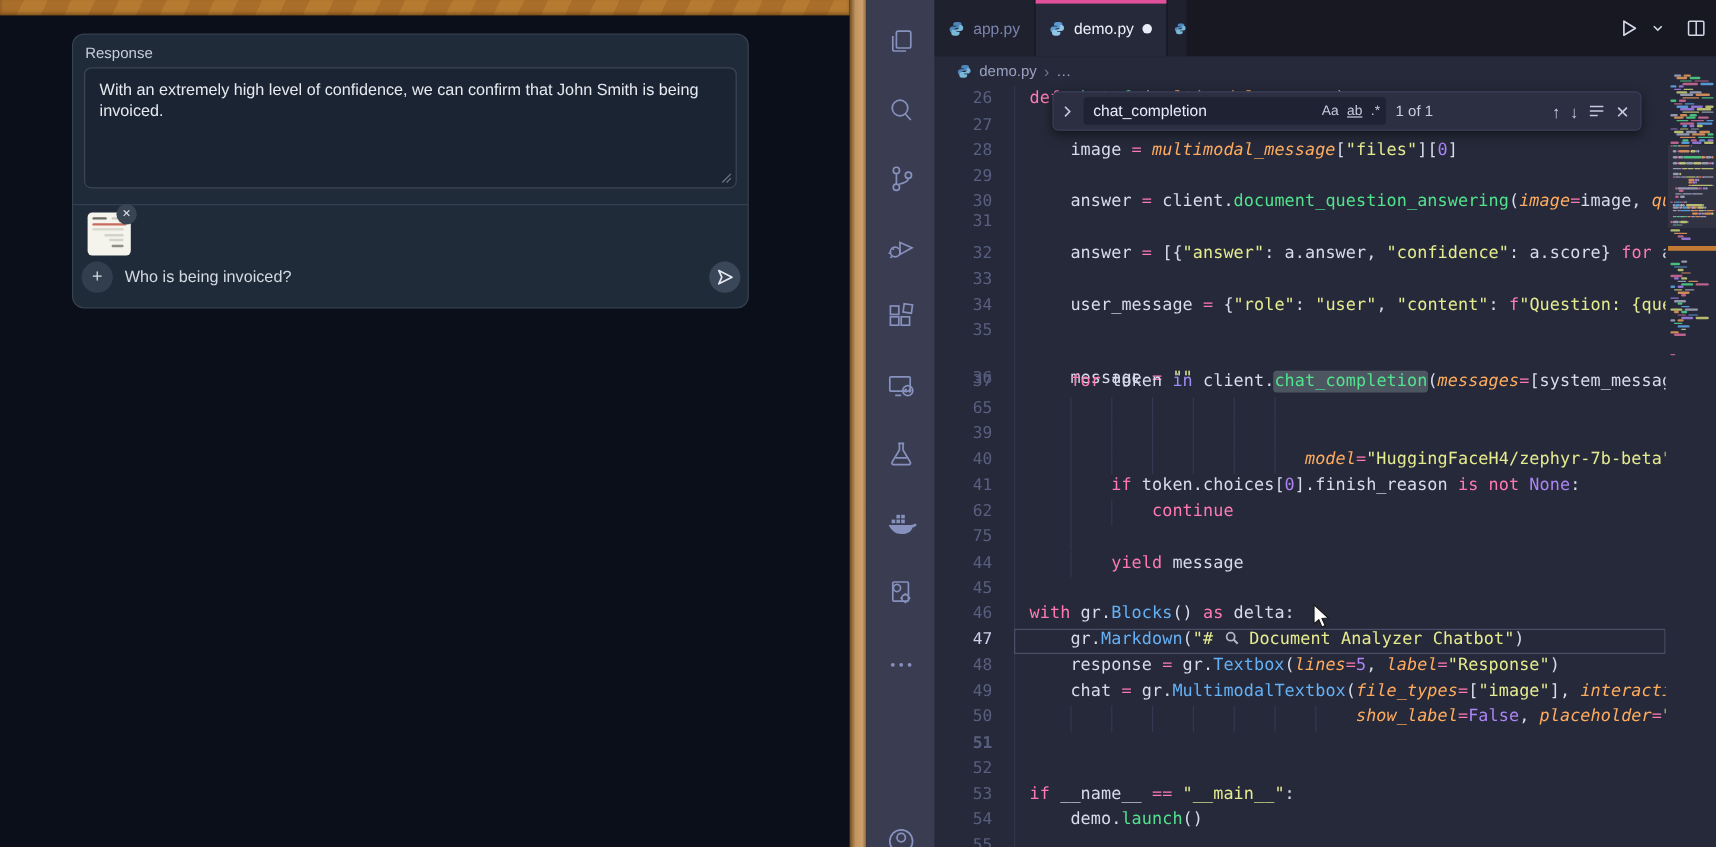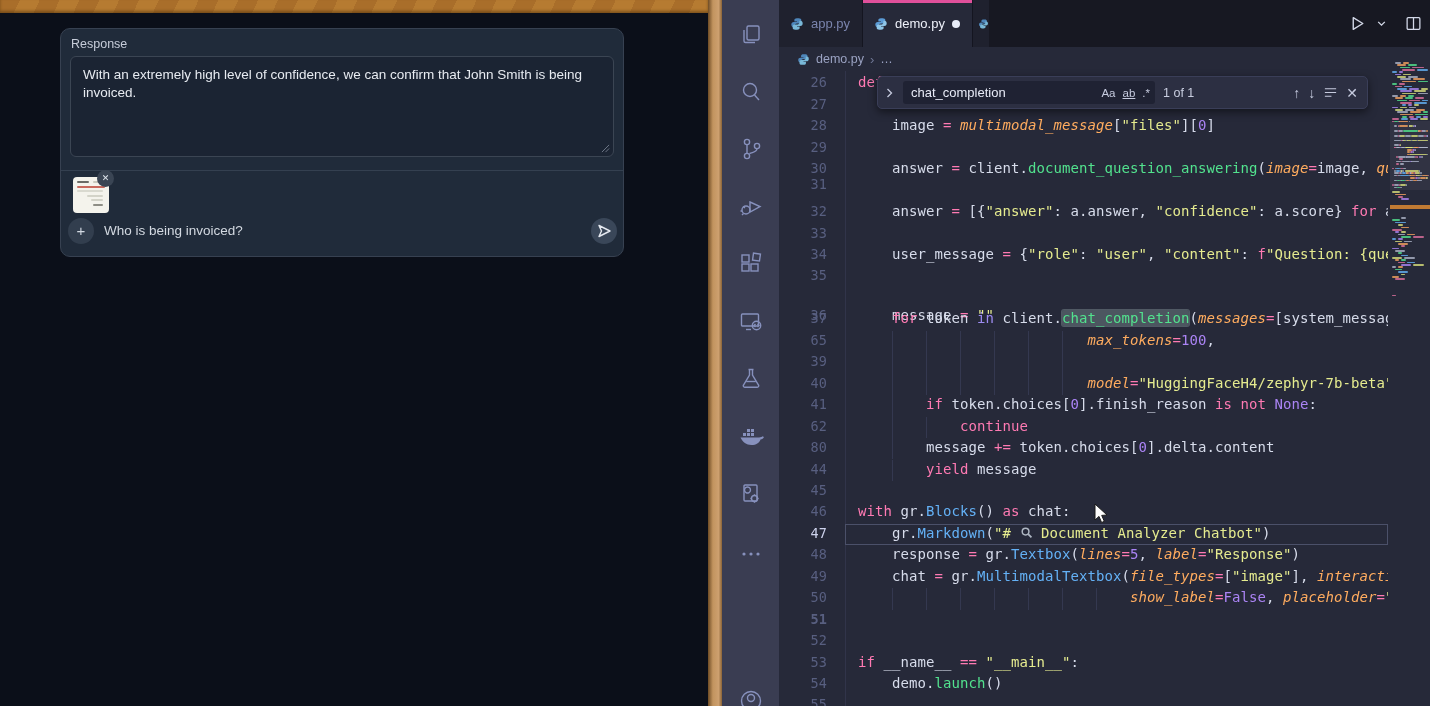--- a/index.html
+++ b/index.html
@@ -310,21 +310,20 @@
           <span class="ct"><span class="txt">    </span><span class="kw">for</span><span class="txt"> token </span><span class="kw2">in</span><span class="txt"> client.</span><span class="hl">chat_completion</span><span class="txt">(</span><span class="prm">messages</span><span class="op">=</span><span class="txt">[system_message, user_message],</span></span>
         </div>
         <div class="code-line" style="top: 259.8px;">
           <i class="gd" style="left: 113px;"></i>
           <i class="gd" style="left: 147px;"></i>
           <i class="gd" style="left: 181px;"></i>
           <i class="gd" style="left: 215px;"></i>
           <i class="gd" style="left: 249px;"></i>
           <i class="gd" style="left: 283px;"></i>
           <span class="ln">65</span>
-          <span class="ct"><span class="txt">                           </span><span class="prm">max_tokens</span><span class="op">=</span><span class="num">100</span><span class="txt">,</span></span>
         </div>
         <div class="code-line" style="top: 281.25px;">
           <i class="gd" style="left: 113px;"></i>
           <i class="gd" style="left: 147px;"></i>
           <i class="gd" style="left: 181px;"></i>
           <i class="gd" style="left: 215px;"></i>
           <i class="gd" style="left: 249px;"></i>
           <i class="gd" style="left: 283px;"></i>
           <span class="ln">39</span>
         </div>
@@ -344,35 +343,34 @@
           <span class="ct"><span class="txt">        </span><span class="kw">if</span><span class="txt"> token.choices[</span><span class="num">0</span><span class="txt">].finish_reason </span><span class="kw">is</span><span class="txt"> </span><span class="kw">not</span><span class="txt"> </span><span class="num">None</span><span class="txt">:</span></span>
         </div>
         <div class="code-line" style="top: 345.6px;">
           <i class="gd" style="left: 113px;"></i>
           <i class="gd" style="left: 147px;"></i>
           <span class="ln">62</span>
           <span class="ct"><span class="txt">            </span><span class="kw">continue</span></span>
         </div>
         <div class="code-line" style="top: 367.05px;">
           <i class="gd" style="left: 113px;"></i>
-          <span class="ln">80</span>
-          <span class="ct"><span class="txt">        message </span><span class="op">+=</span><span class="txt"> token.choices[</span><span class="num">0</span><span class="txt">].delta.content</span></span>
+          <span class="ln">75</span>
         </div>
         <div class="code-line" style="top: 388.5px;">
           <i class="gd" style="left: 113px;"></i>
           <span class="ln">44</span>
           <span class="ct"><span class="txt">        </span><span class="kw">yield</span><span class="txt"> message</span></span>
         </div>
         <div class="code-line" style="top: 409.95px;">
           <span class="ln">45</span>
           <span class="ct"></span>
         </div>
         <div class="code-line" style="top: 431.4px;">
           <span class="ln">46</span>
-          <span class="ct"><span class="kw">with</span><span class="txt"> gr.</span><span class="cls">Blocks</span><span class="txt">() </span><span class="kw">as</span><span class="txt"> chat:</span></span>
+          <span class="ct"><span class="kw">with</span><span class="txt"> gr.</span><span class="cls">Blocks</span><span class="txt">() </span><span class="kw">as</span><span class="txt"> delta:</span></span>
         </div>
         <div class="code-line" style="top: 452.85px;">
           <i class="curline"></i>
           <span class="ln cur">47</span>
           <span class="ct"><span class="txt">    gr.</span><span class="cls">Markdown</span><span class="txt">(</span><span class="str">"# </span><svg width="13" height="13" viewBox="0 0 14 14" style="vertical-align:-1px">
               <circle cx="6" cy="6" r="3.6" fill="none" stroke="#aeb6c2" stroke-width="1.6"></circle>
               <line x1="8.8" y1="8.8" x2="12.3" y2="12.3" stroke="#aeb6c2" stroke-width="1.9"></line>
             </svg><span class="str"> Document Analyzer Chatbot"</span><span class="txt">)</span></span>
         </div>
         <div class="code-line" style="top: 474.3px;">

